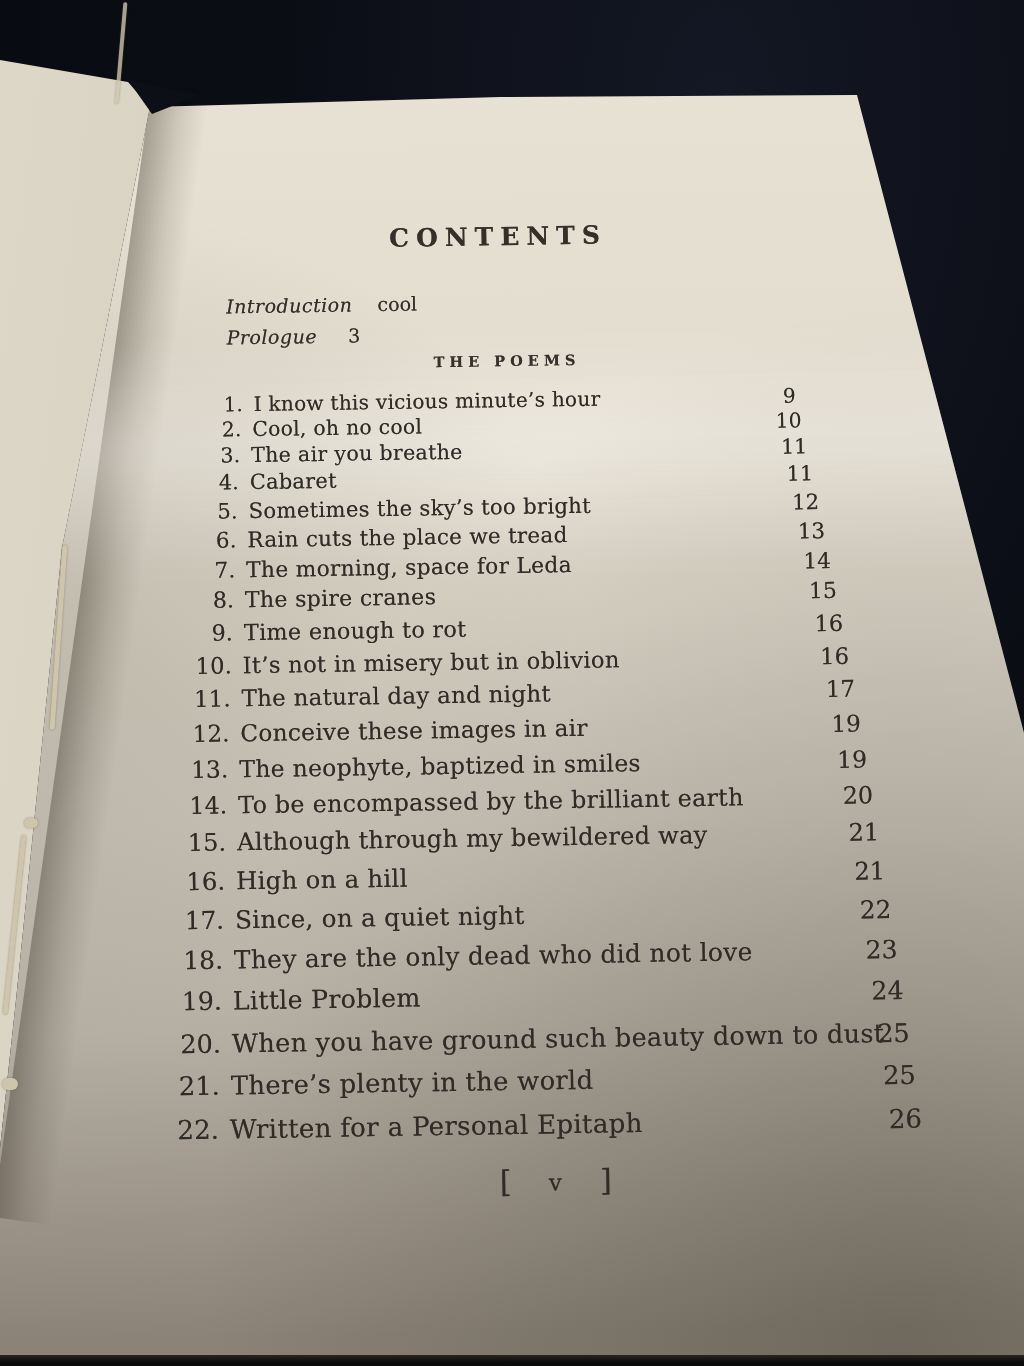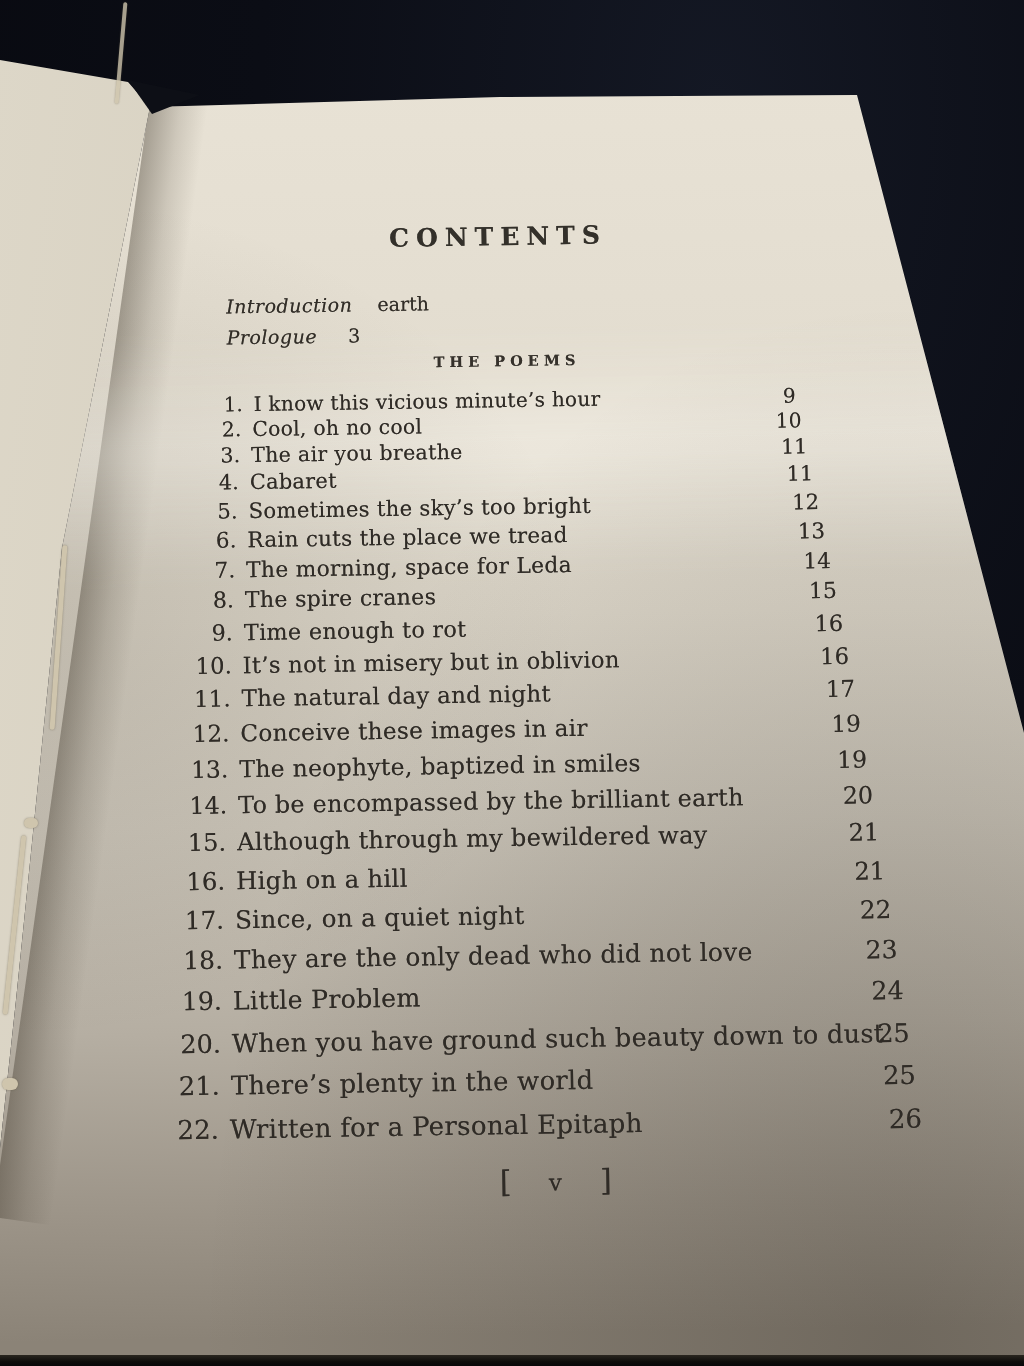--- a/index.html
+++ b/index.html
@@ -117,21 +117,21 @@
   <div class="thread thread-a"></div>
   <div class="thread thread-b"></div>
   <div class="thread knot-a"></div>
   <div class="thread knot-b"></div>
 
   <div class="content">
     <h1 class="title">CONTENTS</h1>
 
     <div class="fm fm-0">
       <span class="fm-label">Introduction</span>
-      <span class="fm-page">earth</span>
+      <span class="fm-page">cool</span>
     </div>
     <div class="fm fm-1">
       <span class="fm-label">Prologue</span>
       <span class="fm-page">3</span>
     </div>
 
     <h2 class="section">THE POEMS</h2>
 
     <div class="toc">
         <div class="toc-row" style="top: 388px; font-size: 20px;">

